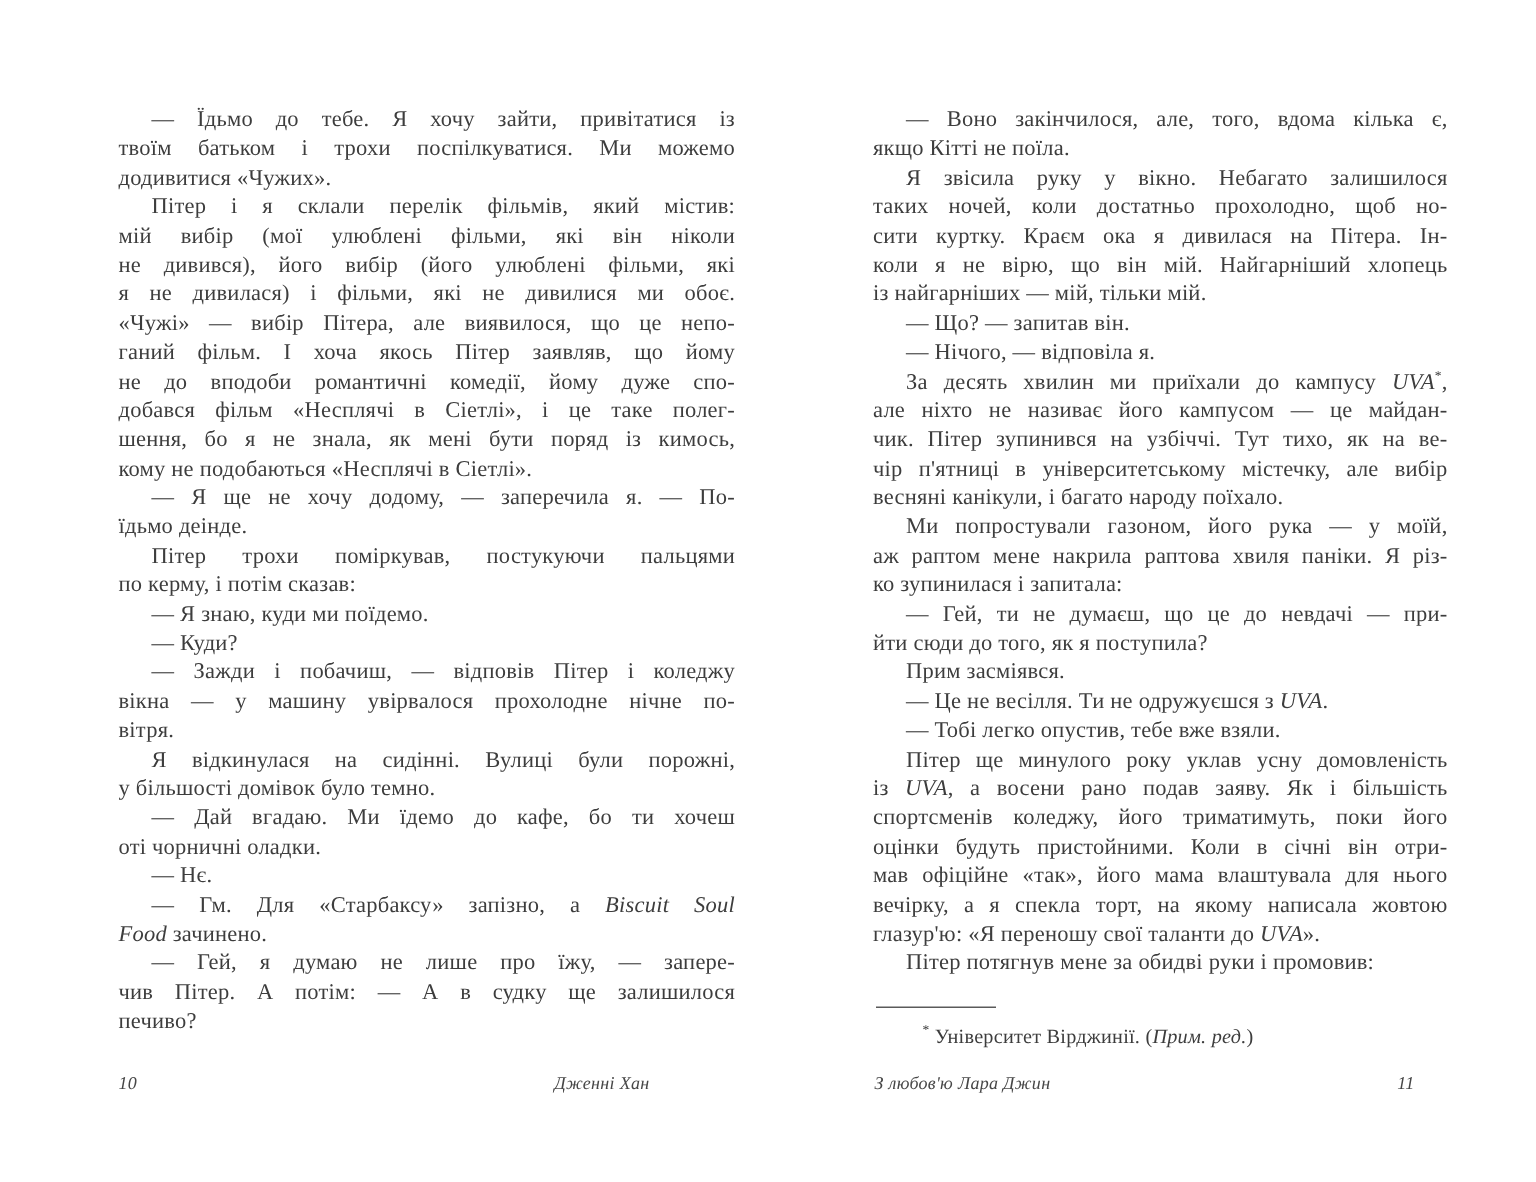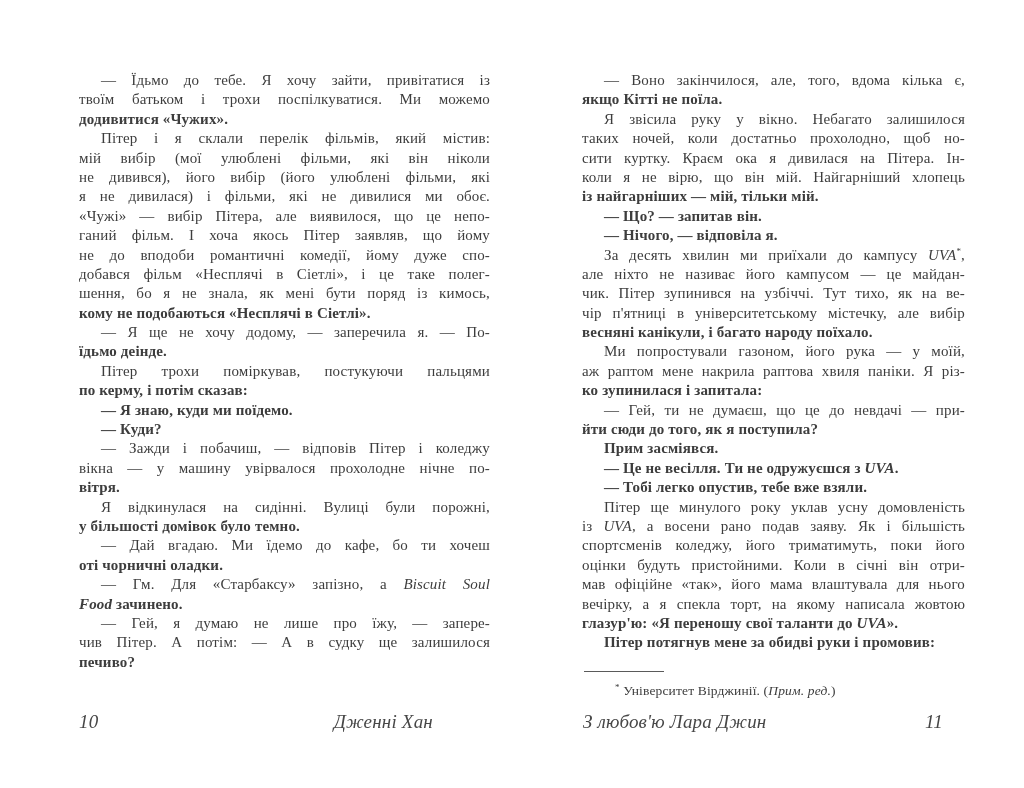--- a/index.html
+++ b/index.html
@@ -10,29 +10,29 @@
   }
   .page-body{position:absolute;top:71px;font-size:15px;letter-spacing:0.15px;}
   #left-body{left:79px;width:411px;}
   #right-body{left:582px;width:383px;}
   .line{
     height:19.4px;line-height:19.4px;
     text-align:justify;text-align-last:justify;
     overflow:visible;white-space:normal;
   }
   .line.first{padding-left:22px;}
-  .line.last{text-align:left;text-align-last:left;font-weight:bold;}
+  .line.last{text-align:left;text-align-last:left;}
   .line i{font-style:italic;}
   .line sup, .fn-text sup{font-size:9px;vertical-align:super;line-height:0;}
   #footnote{position:absolute;left:582px;top:671px;width:383px;}
   .fn-rule{width:80px;height:1px;background:#5a5a5a;margin:0 0 10px 2px;}
   .fn-text{font-size:13.5px;line-height:17px;padding-left:33px;letter-spacing:0.15px;}
   .footer{
     position:absolute;top:713px;display:flex;justify-content:space-between;
-    font-style:italic;font-size:19px;line-height:18px;color:#474747;letter-spacing:0.2px;
+    font-style:italic;font-size:12px;line-height:18px;color:#474747;letter-spacing:0.2px;
   }
   #left-footer{left:79px;width:354px;}
   #right-footer{left:583px;width:360px;gap:37px;}
 </style>
 </head>
 <body>
 
 <div>
 
   <div class="page-body" id="left-body">
@@ -55,20 +55,21 @@
       <div class="line last">по керму, і потім сказав:</div>
       <div class="line first last">— Я знаю, куди ми поїдемо.</div>
       <div class="line first last">— Куди?</div>
       <div class="line first">— Зажди і побачиш, — відповів Пітер і коледжу</div>
       <div class="line">вікна — у машину увірвалося прохолодне нічне по-</div>
       <div class="line last">вітря.</div>
       <div class="line first">Я відкинулася на сидінні. Вулиці були порожні,</div>
       <div class="line last">у більшості домівок було темно.</div>
       <div class="line first">— Дай вгадаю. Ми їдемо до кафе, бо ти хочеш</div>
       <div class="line last">оті чорничні оладки.</div>
+      <div class="line first last">— Нє.</div>
       <div class="line first">— Гм. Для «Старбаксу» запізно, а <i>Biscuit Soul</i></div>
       <div class="line last"><i>Food</i> зачинено.</div>
       <div class="line first">— Гей, я думаю не лише про їжу, — запере-</div>
       <div class="line">чив Пітер. А потім: — А в судку ще залишилося</div>
       <div class="line last">печиво?</div>
     </div>
 
   <div class="page-body" id="right-body">
       <div class="line first">— Воно закінчилося, але, того, вдома кілька є,</div>
       <div class="line last">якщо Кітті не поїла.</div>

